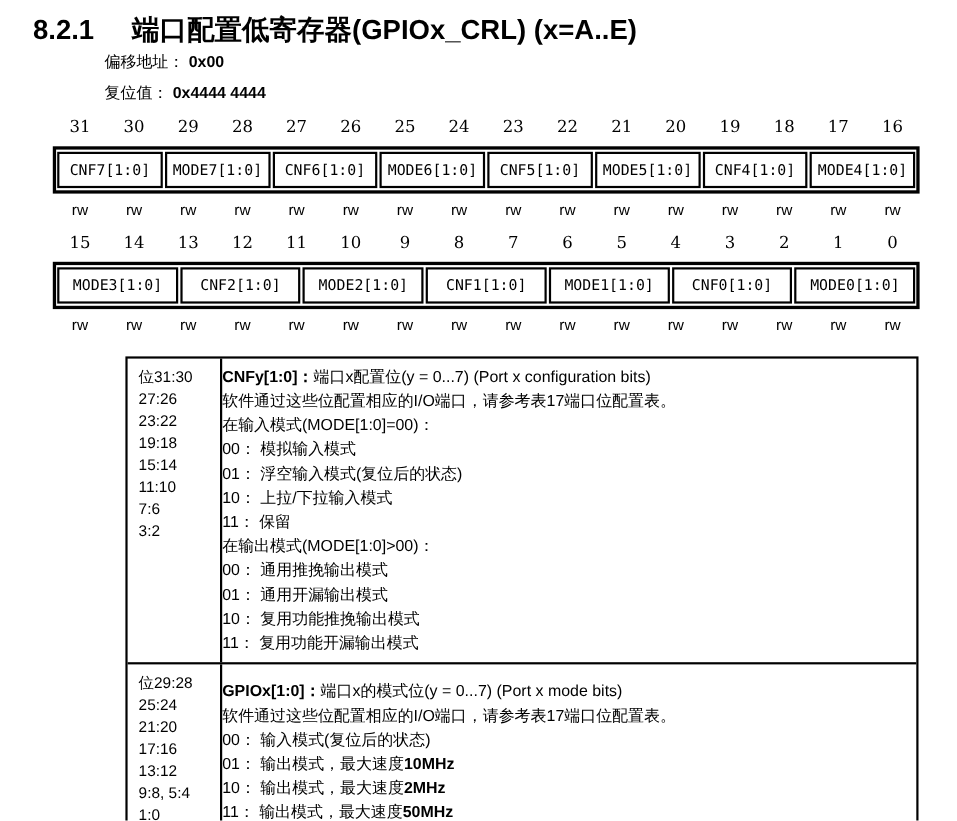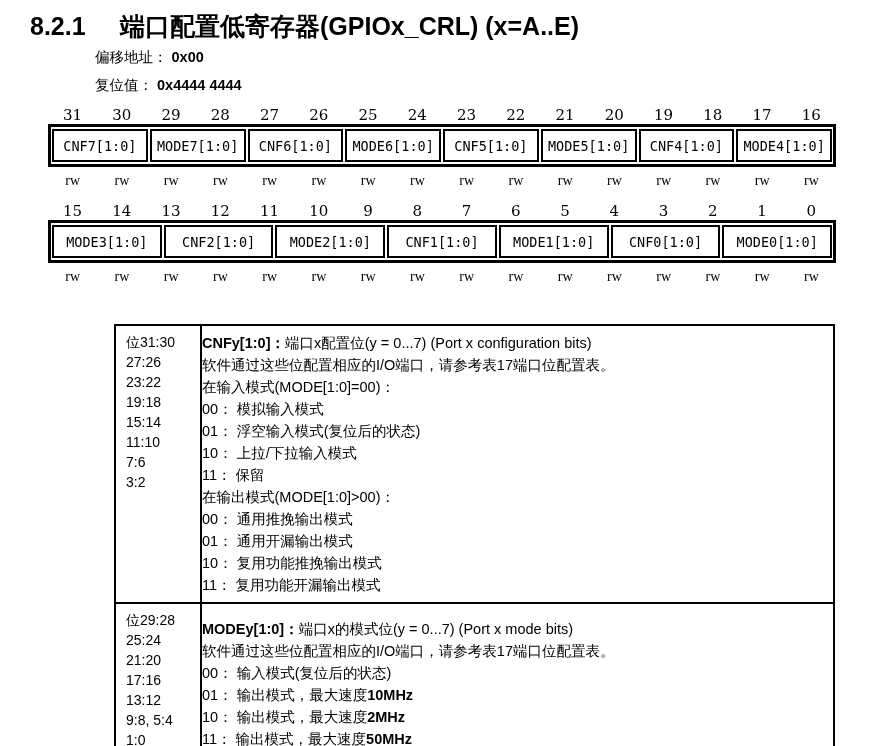--- a/index.html
+++ b/index.html
@@ -36,31 +36,31 @@
   
   #register { position: absolute; left: 48px; top: 106px; width: 788px; }
   .bits-row {
     display: flex; height: 18px;
     font-family: "DejaVu Serif", serif; font-size: 15px;
   }
   .bits-row span { flex: 1; text-align: center; }
   .bits-row.second { margin-top: 12px; }
   .field-box {
     border: 3px solid #000; display: flex;
-    height: 43px; margin-top: 0; background: #fff;
+    height: 43px; margin-top: 9px; background: #fff;
   }
   .field-cell {
     flex: 1; border: 2px solid #000; margin: 2px 1px;
     display: flex; align-items: center; justify-content: center;
     font-family: "DejaVu Sans Mono", monospace; font-size: 13.5px;
     white-space: nowrap;
   }
   .rw-row {
     display: flex; margin-top: 6px; height: 17px;
-    font-family: Liberation Serif, serif; font-size: 14px;
+    font-family: Liberation Sans, sans-serif; font-size: 14px;
   }
   .rw-row span { flex: 1; text-align: center; }
 
   
   #desc {
     position: absolute; left: 114px; top: 303px; width: 721px;
     border: 2px solid #000; background: #fff; margin-top: 21px;
   }
   .desc-row { display: flex; }
   .desc-row + .desc-row { border-top: 2px solid #000; align-items: flex-end; }
@@ -218,21 +218,21 @@
       <div class="desc-col1">
         <div>位29:28</div>
         <div>25:24</div>
         <div>21:20</div>
         <div>17:16</div>
         <div>13:12</div>
         <div>9:8, 5:4</div>
         <div>1:0</div>
       </div>
       <div class="desc-col2">
-        <div class="desc-line"><span class="bold">MODEy[1:0]：</span><span>端口x的模式位(y = 0...7) (Port x mode bits)</span></div>
+        <div class="desc-line"><span class="bold">GPIOx[1:0]：</span><span>端口x的模式位(y = 0...7) (Port x mode bits)</span></div>
         <div class="desc-line"><span>软件通过这些位配置相应的I/O端口，请参考表17端口位配置表。</span></div>
         <div class="desc-line"><span>00： 输入模式(复位后的状态)</span></div>
         <div class="desc-line"><span>01： 输出模式，最大速度</span><span class="bold">10MHz</span></div>
         <div class="desc-line"><span>10： 输出模式，最大速度</span><span class="bold">2MHz</span></div>
         <div class="desc-line"><span>11： 输出模式，最大速度</span><span class="bold">50MHz</span></div>
       </div>
     </div>
   </div>
 
 </body></html>

